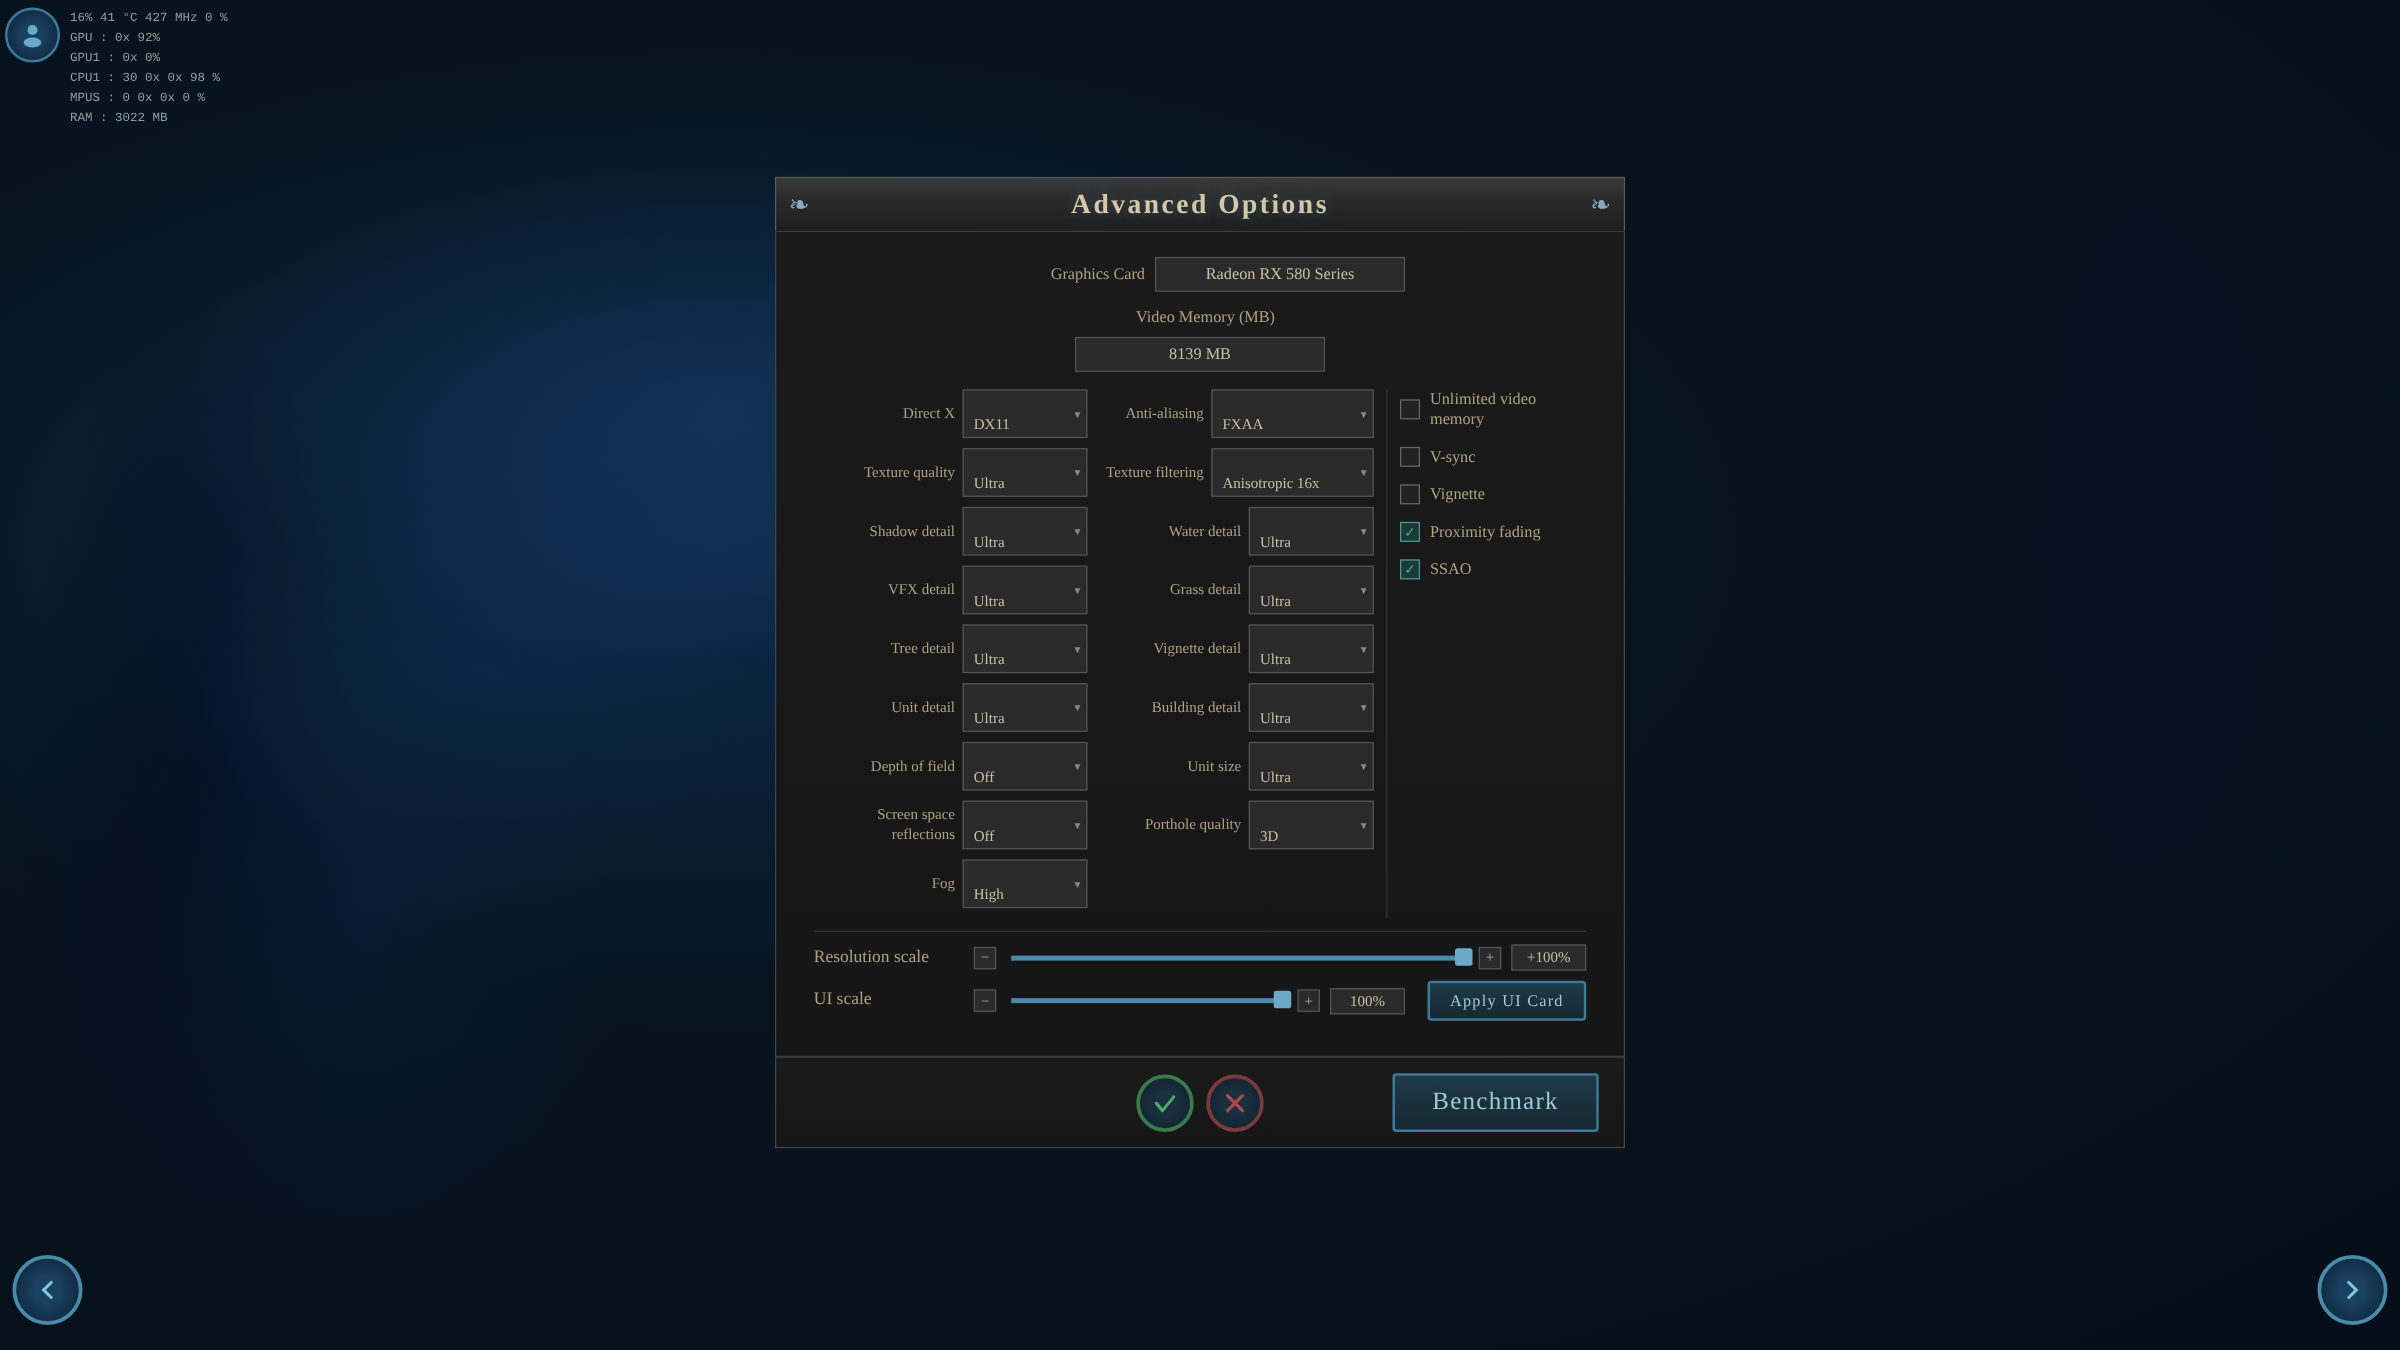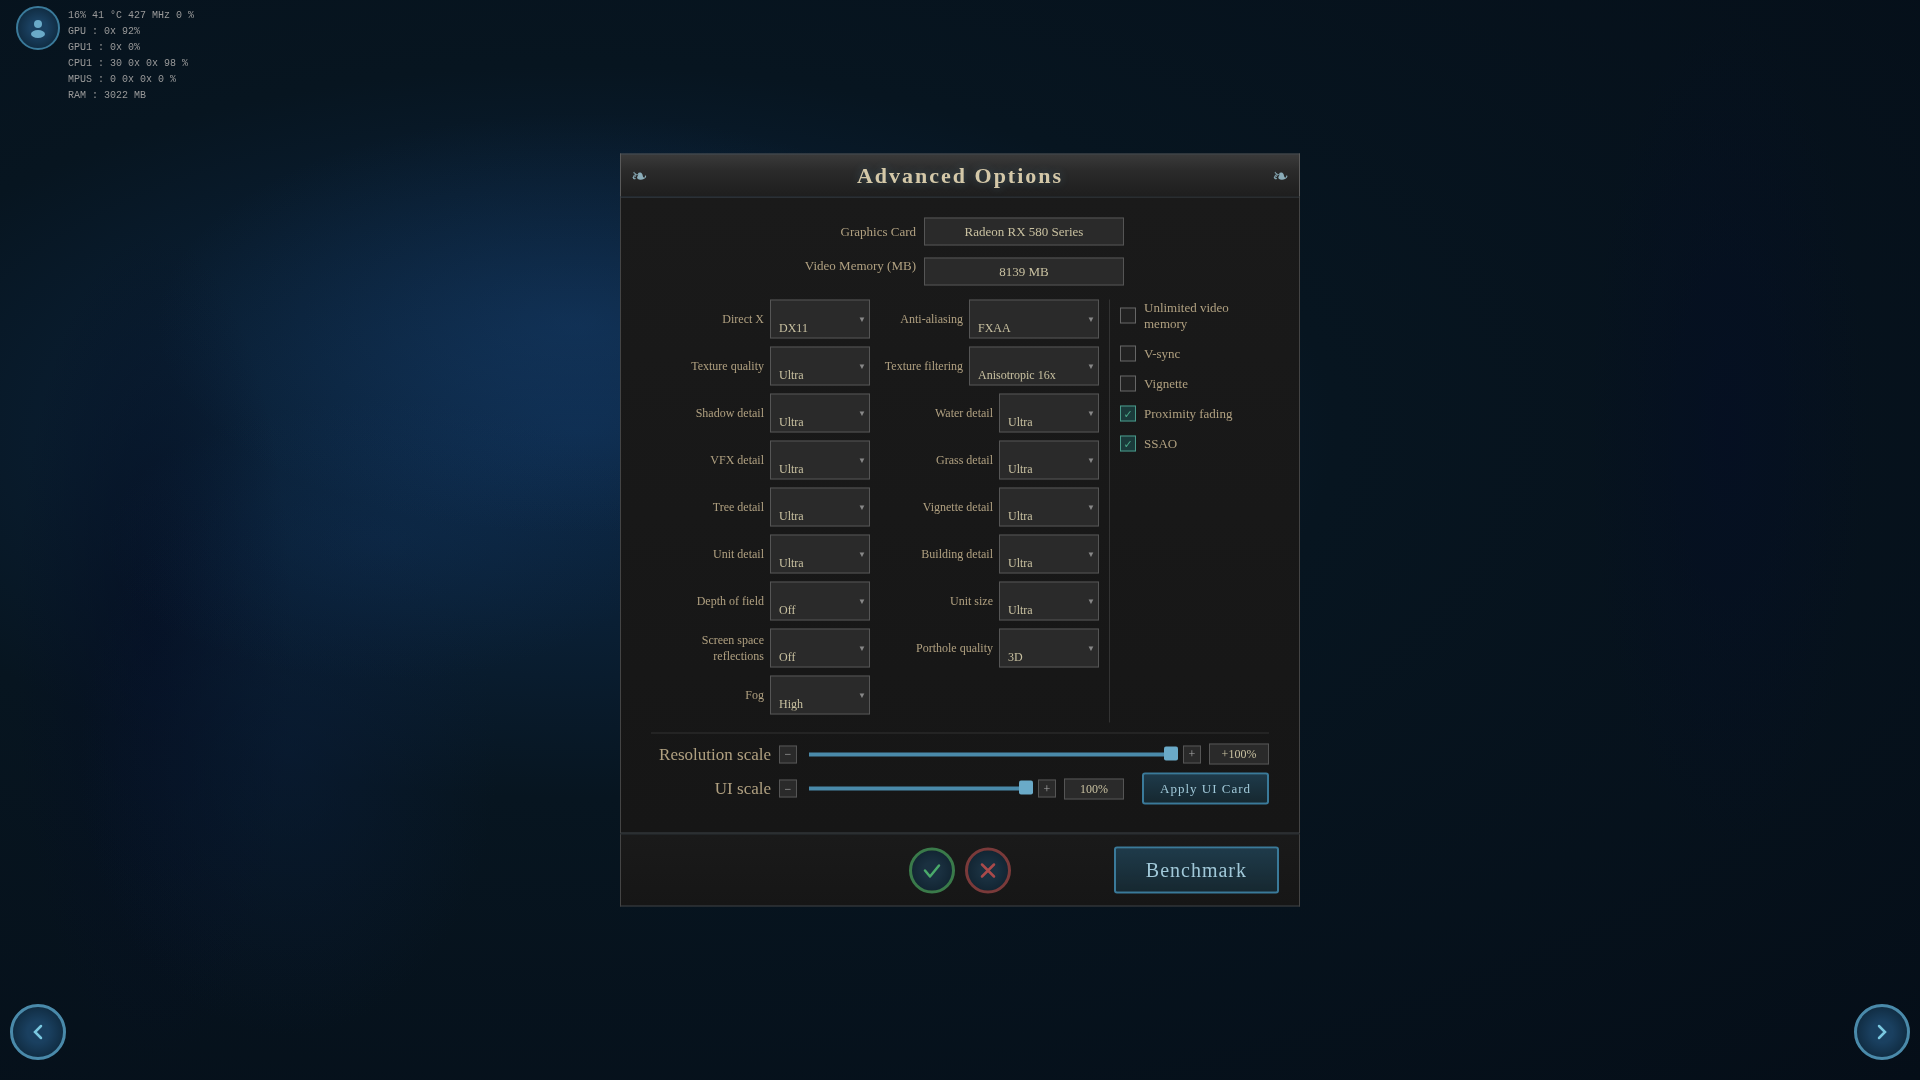--- a/index.html
+++ b/index.html
@@ -34,21 +34,21 @@
 
     
     .hud {
       position: absolute;
       top: 0;
       left: 0;
       z-index: 10;
       font-family: 'Courier New', monospace;
       font-size: 11px;
       color: #aaa;
-      padding: 4px 16px;
+      padding: 4px 4px;
       line-height: 1.5;
     }
 
     
     .nav-arrow {
       position: absolute;
       bottom: 20px;
       width: 56px;
       height: 56px;
       border-radius: 50%;
@@ -210,22 +210,22 @@
 
     .slider-row {
       display: flex;
       align-items: center;
       margin-bottom: 8px;
       gap: 8px;
     }
 
     .slider-label {
       color: #b0a080;
-      font-size: 17px;
-      text-align: right;
+      font-size: 14px;
+      text-align: left;
       width: 120px;
       flex-shrink: 0;
     }
 
     .slider-btn {
       width: 18px;
       height: 18px;
       background: #2a2a2a;
       border: 1px solid #555;
       color: #aaa;
@@ -397,21 +397,21 @@
 
   <div class="dialog-body">
 
     <div style="display:flex; justify-content:center; gap:40px; margin-bottom:12px;">
       <div style="display:flex; align-items:center; gap:8px;">
         <span class="graphics-card-label">Graphics Card</span>
         <div class="value-box">Radeon RX 580 Series</div>
       </div>
     </div>
     <div style="display:flex; justify-content:center; gap:40px; margin-bottom:14px;">
-      <div style="display:flex; align-items:flex-start; gap:8px;">
+      <div style="display:flex; align-items:center; gap:8px;flex-direction:column;">
         <span class="graphics-card-label">Video Memory (MB)</span>
         <div class="value-box">8139 MB</div>
       </div>
     </div>
 
     <div class="main-cols">
 
       <div class="left-col">
         <div class="setting-row">
           <span class="setting-label">Direct X</span>

